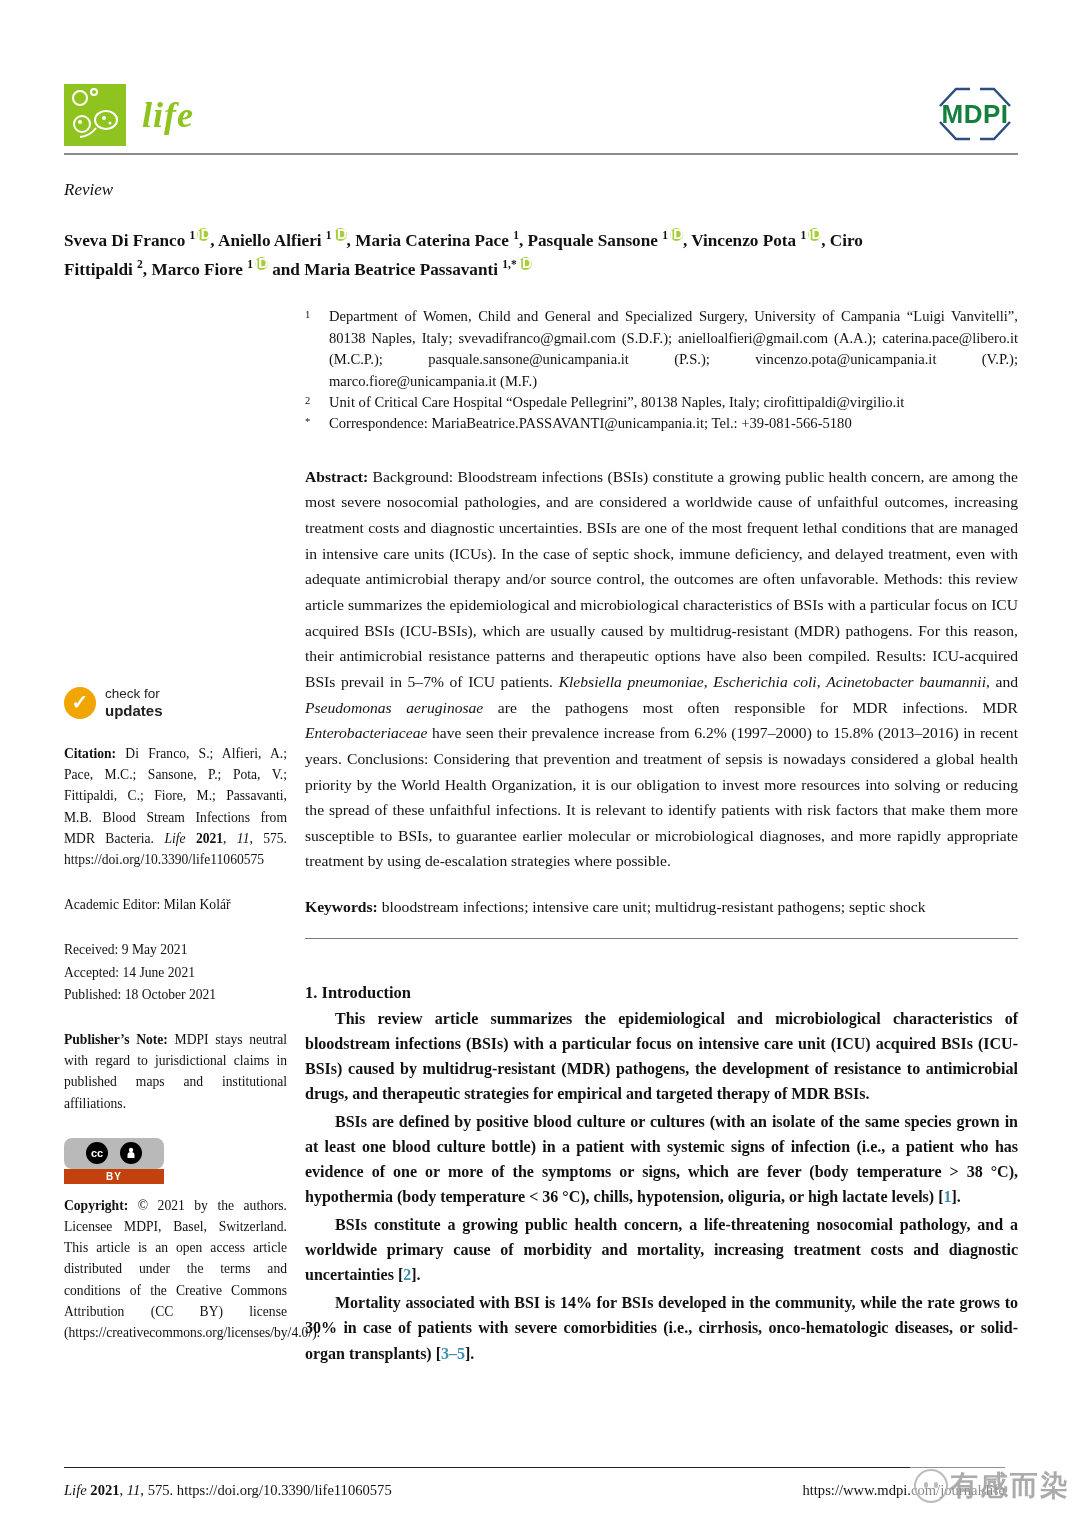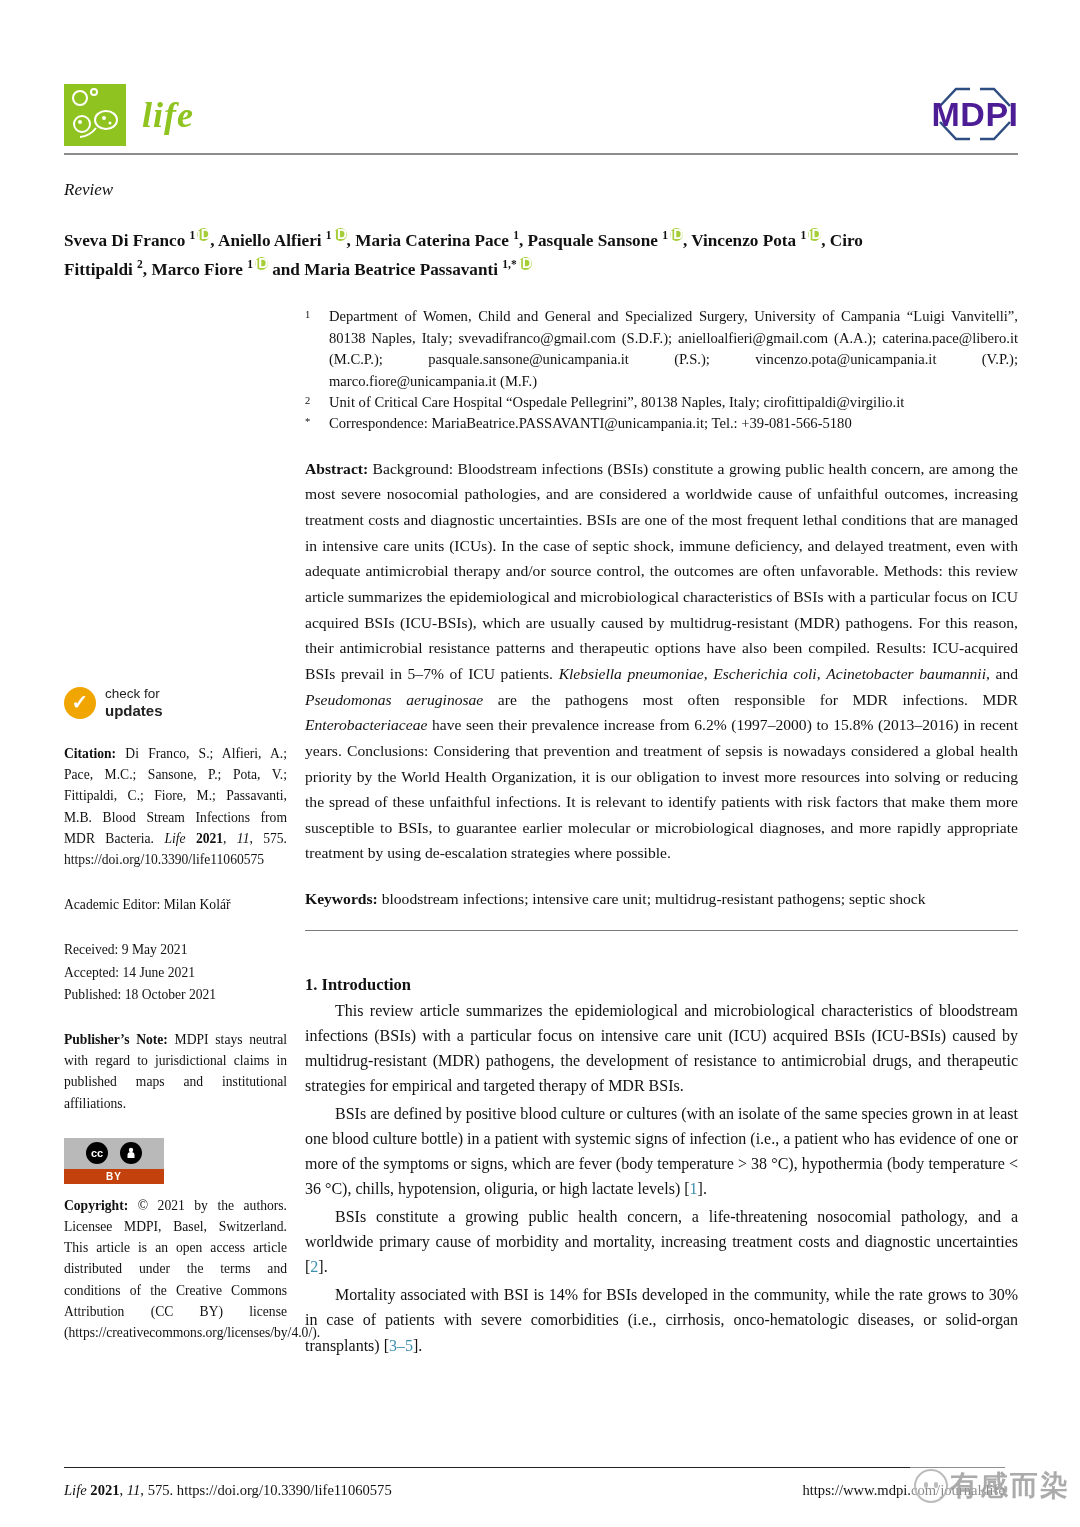--- a/index.html
+++ b/index.html
@@ -10,21 +10,21 @@
   }
   .page { position:absolute; inset:0; padding:84px 62px 0 64px; }
 
   
   .header { display:flex; justify-content:space-between; align-items:flex-start; }
   .brand { display:flex; align-items:center; gap:16px; }
   .logo-box { width:62px; height:62px; background:#8fc31f; display:block; }
   .journal-name { font-size:36px; font-style:italic; font-weight:bold; color:#8fc31f; letter-spacing:1px; }
   .mdpi-logo { width:86px; height:60px; position:relative; }
   .mdpi-text { position:absolute; left:50%; top:50%; transform:translate(-50%,-50%);
-    font-family:"Liberation Sans", sans-serif; font-weight:bold; font-size:34px; color:#4c1d95; letter-spacing:0.5px; }
+    font-family:"Liberation Sans", sans-serif; font-weight:bold; font-size:26px; color:#15803d; letter-spacing:0.5px; }
   .header-rule { border:none; border-top:2px solid #8c8c8c; margin-top:7px; }
 
   
   .article-type { font-style:italic; font-size:17px; margin-top:25px; }
   .article-title { font-size:29px; font-weight:bold; margin-top:3px; letter-spacing:0.2px; }
 
   .authors { margin-top:26px; font-size:17.2px; font-weight:bold; line-height:1.65; width:880px; }
   .authors sup { font-weight:bold; font-size:11.5px; }
   .orcid {
     display:inline-flex; width:13px; height:13px; border-radius:50%; background:#a6ce39;
@@ -42,41 +42,41 @@
   .check-circle { width:32px; height:32px; border-radius:50%; background:#f0a500; color:#fff;
     display:flex; align-items:center; justify-content:center; font-size:20px; font-weight:bold;
     font-family:"Liberation Sans", sans-serif; }
   .check-text { font-family:"Liberation Sans", sans-serif; font-size:13.5px; line-height:1.15; color:#222; }
   .check-text .l2 { font-weight:bold; font-size:15px; }
   .side-block { margin-bottom:24px; }
   .side-label { font-weight:bold; }
   .dates div { margin-bottom:1px; }
 
   .cc-badge { width:100px; height:46px; margin-bottom:11px; }
-  .cc-top { height:31px; background:#b9b9b9; display:flex; align-items:center; justify-content:center; gap:12px; }
+  .cc-top { height:31px; background:#b9b9b9; display:flex; align-items:center; justify-content:center; gap:12px;border-radius:8px; }
   .cc-circle { width:22px; height:22px; border-radius:50%; background:#000; color:#fff;
     display:flex; align-items:center; justify-content:center;
     font-family:"Liberation Sans", sans-serif; font-size:11px; font-weight:bold; }
   .cc-bottom { height:15px; background:#c2410c; color:#fff; text-align:center;
     font-family:"Liberation Sans", sans-serif; font-size:10px; font-weight:bold; line-height:15px; letter-spacing:1px; }
 
   
   .affiliations { font-size:14.6px; line-height:1.47; }
   .affil-row { display:flex; }
   .affil-marker { width:24px; flex:none; font-size:10.5px; vertical-align:super; position:relative; top:1px; }
   .affil-text { flex:1; text-align:justify; }
 
-  .abstract { margin-top:21px; font-size:15.6px; line-height:1.645; text-align:justify; }
+  .abstract { margin-top:29px; font-size:15.6px; line-height:1.645; text-align:justify; }
   .bold { font-weight:bold; }
   .italic { font-style:italic; }
   .keywords { margin-top:24px; font-size:15.6px; text-align:justify; }
   .kw-rule { border:none; border-top:1.5px solid #7a7a7a; margin-top:22px; }
 
   .section-heading { font-size:16.5px; font-weight:bold; margin-top:44px; }
-  .body-par { font-size:16px; line-height:1.565; text-align:justify; text-indent:30px; margin-top:3px; }
+  .body-par { font-size:16px; line-height:1.565; text-align:justify; text-indent:30px; margin-top:3px;font-weight:bold; }
   .body-par:first-of-type { margin-top:10px; }
   .ref { color:#3d8fb0; text-decoration:none; }
 
   
   .footer { position:absolute; left:64px; right:75px; bottom:28px; }
   .footer-rule { border:none; border-top:1.5px solid #222; }
   .footer-row { display:flex; justify-content:space-between; margin-top:14px; font-size:14.6px; }
 
   .watermark { position:absolute; right:6px; bottom:20px; display:flex; align-items:center; gap:2px;
     color:#a3a3a3; opacity:0.9; z-index:5; background:rgba(255,255,255,0.55); padding:2px 4px; }

